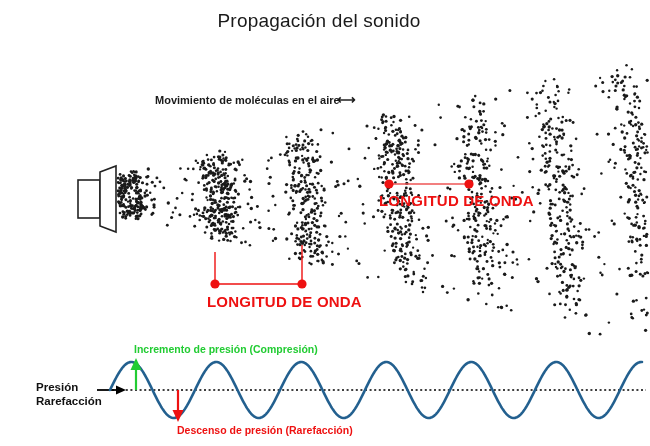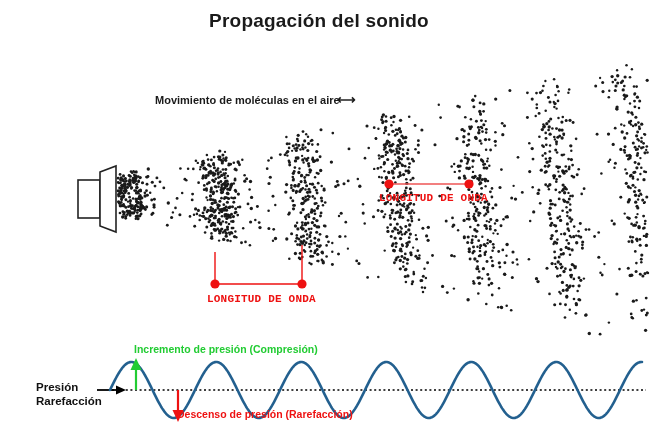--- a/index.html
+++ b/index.html
@@ -23,21 +23,21 @@
     height: 446px;
   }
 
   #title {
     position: absolute;
     left: 0;
     top: 10px;
     width: 638px;
     text-align: center;
     font-size: 19px;
-    font-weight: 700;
+    font-weight: 400;
     color: #1a1a1a;
     letter-spacing: 0.2px;
   }
 
   #molecules-label {
     position: absolute;
     left: 155px;
     top: 94px;
     font-size: 11px;
     font-weight: bold;
@@ -49,26 +49,25 @@
     left: 337px;
     top: 93px;
     font-size: 13px;
     font-weight: bold;
     color: #1a1a1a;
     line-height: 14px;
   }
 
   .wavelen-label {
     position: absolute;
-    font-size: 11px;
+    font-size: 15px;
     font-weight: bold;
     color: #ee1111;
     white-space: nowrap;
     letter-spacing: 0.2px;
-    font-family: Liberation Mono, monospace;
   }
   #wavelen-label-1 { left: 207px; top: 293px; }
   #wavelen-label-2 { left: 379px; top: 192px; }
 
   #pressure-label {
     position: absolute;
     left: 36px;
     top: 380px;
     width: 86px;
     font-size: 11.5px;
@@ -84,21 +83,21 @@
     font-size: 10.5px;
     font-weight: bold;
     color: #22cc33;
     white-space: nowrap;
     text-align: center;
   }
 
   #rarefaction-label {
     position: absolute;
     left: 177px;
-    top: 408px;
+    top: 424px;
     font-size: 10.5px;
     font-weight: bold;
     color: #ee1111;
     white-space: nowrap;
   }
 
   svg { display: block; }
   #dots-layer, #vector-layer {
     position: absolute;
     left: 0; top: 0;

